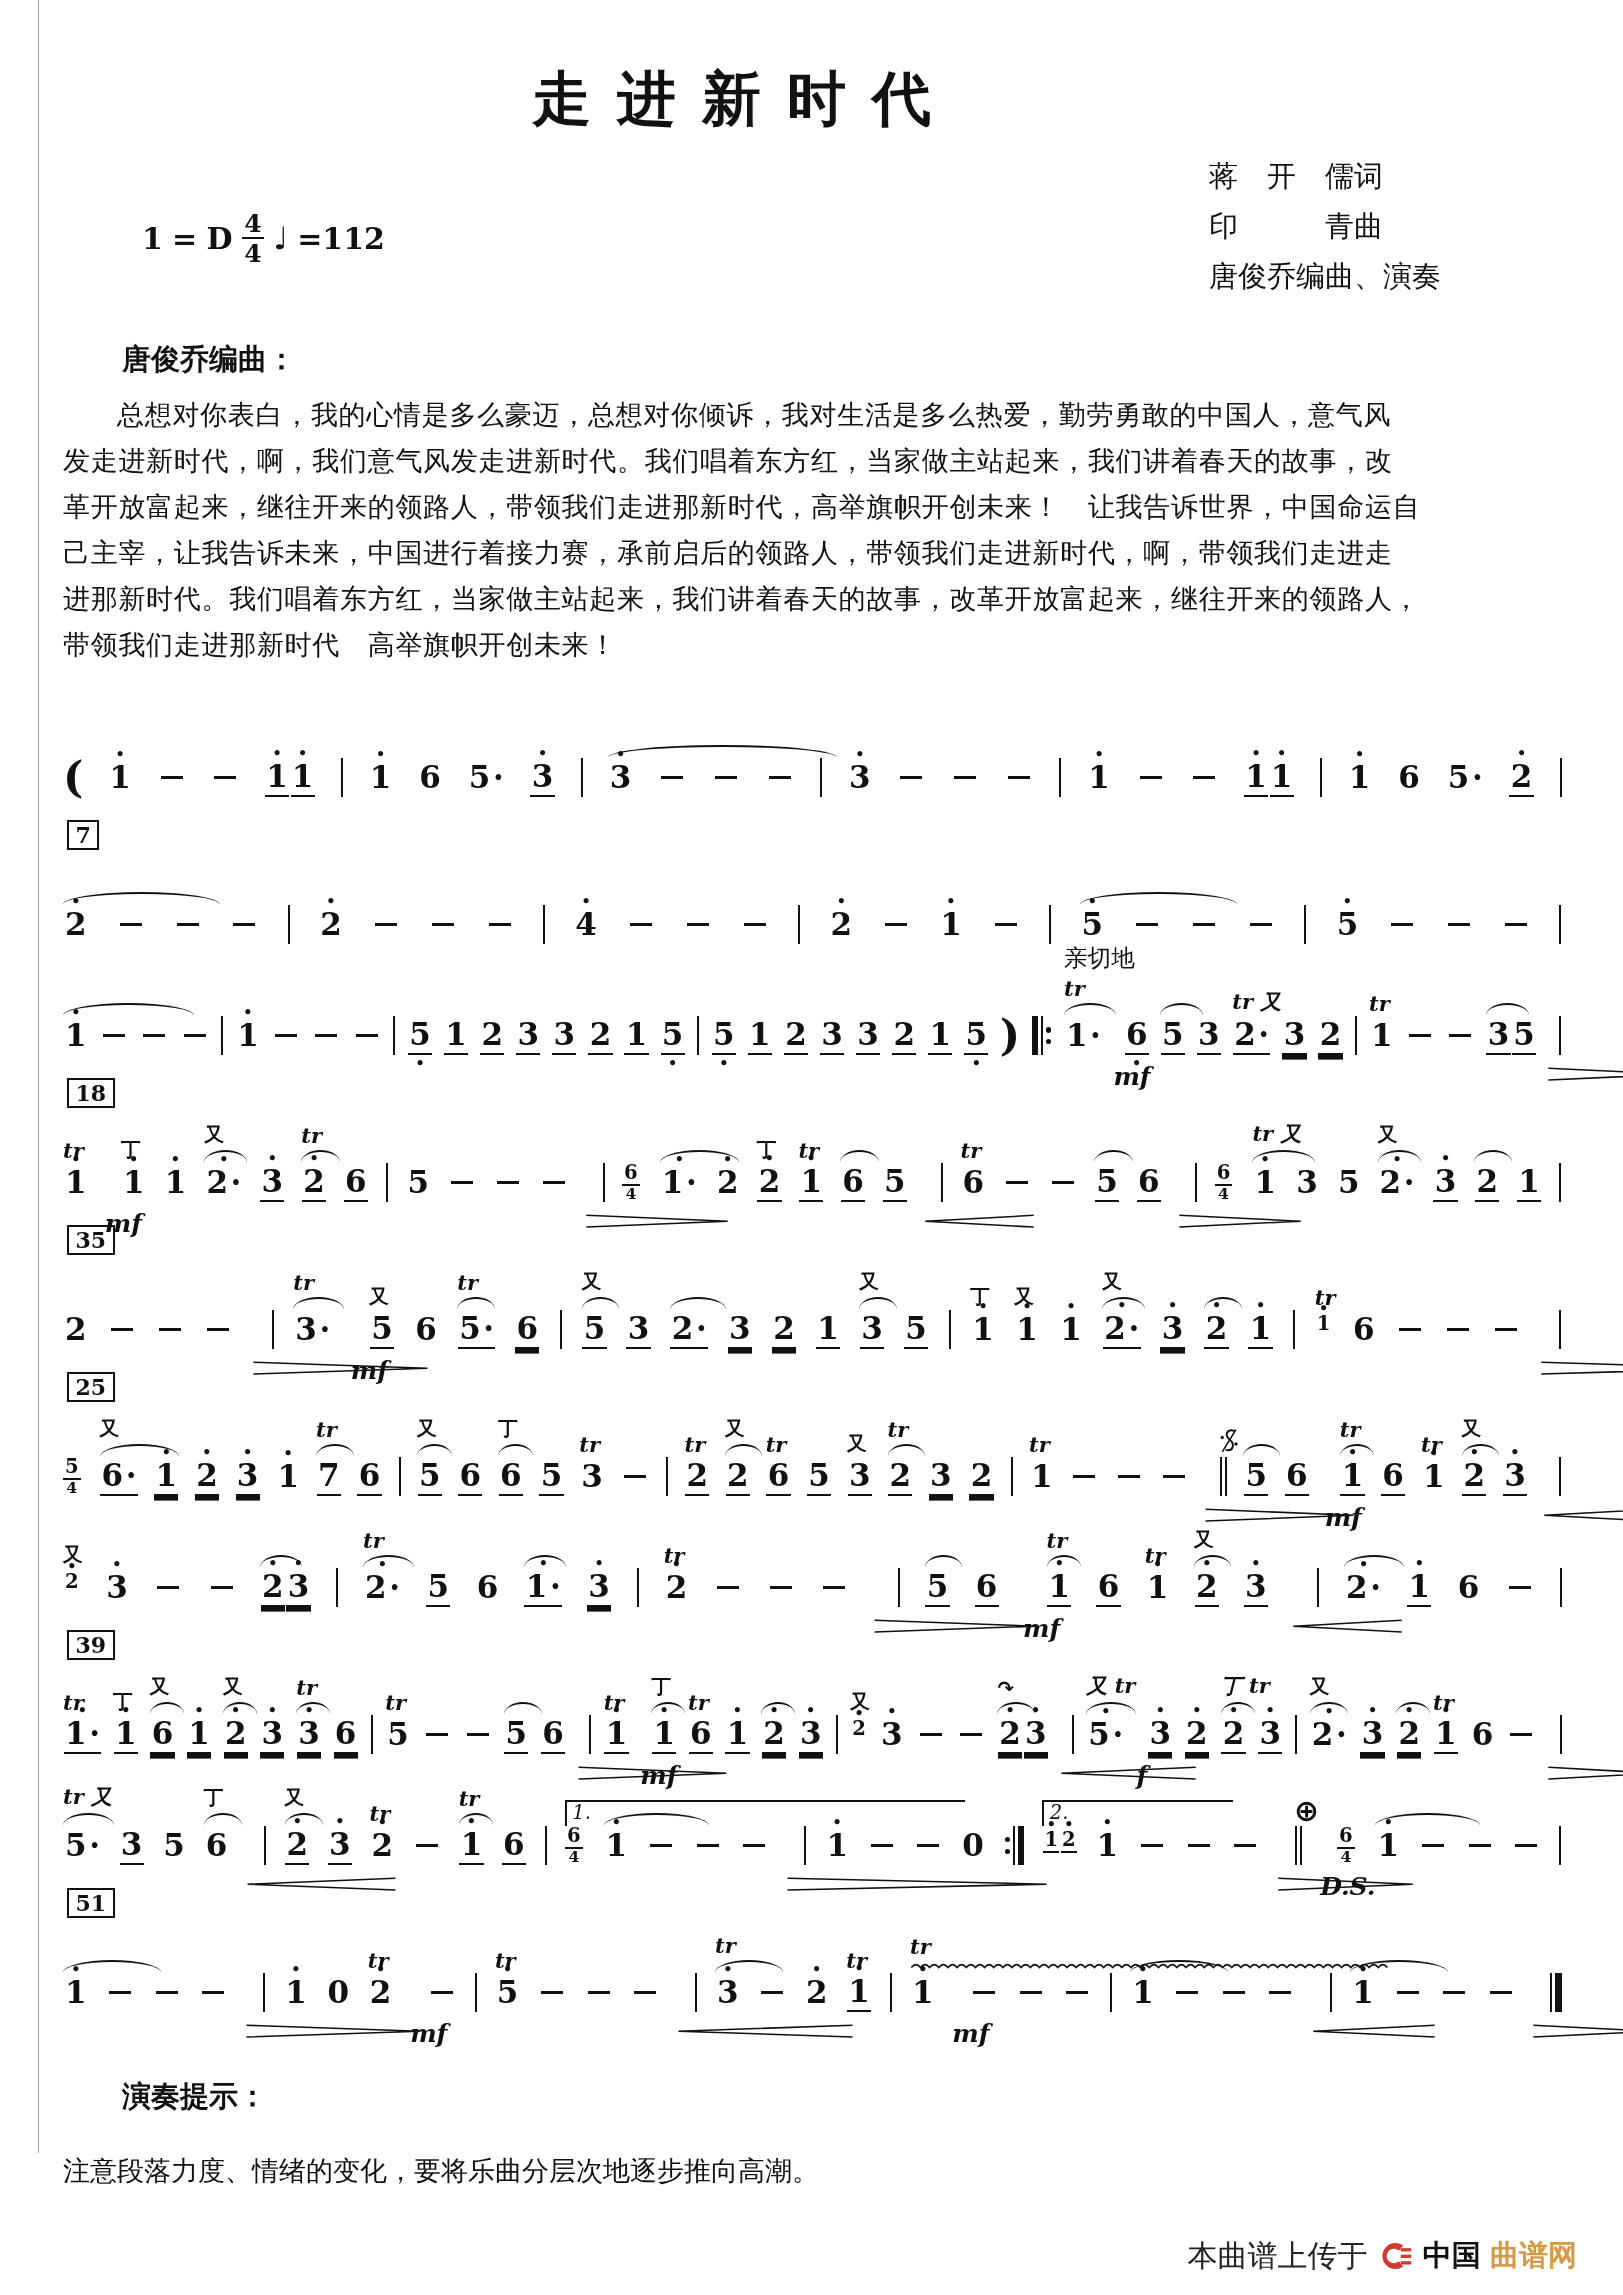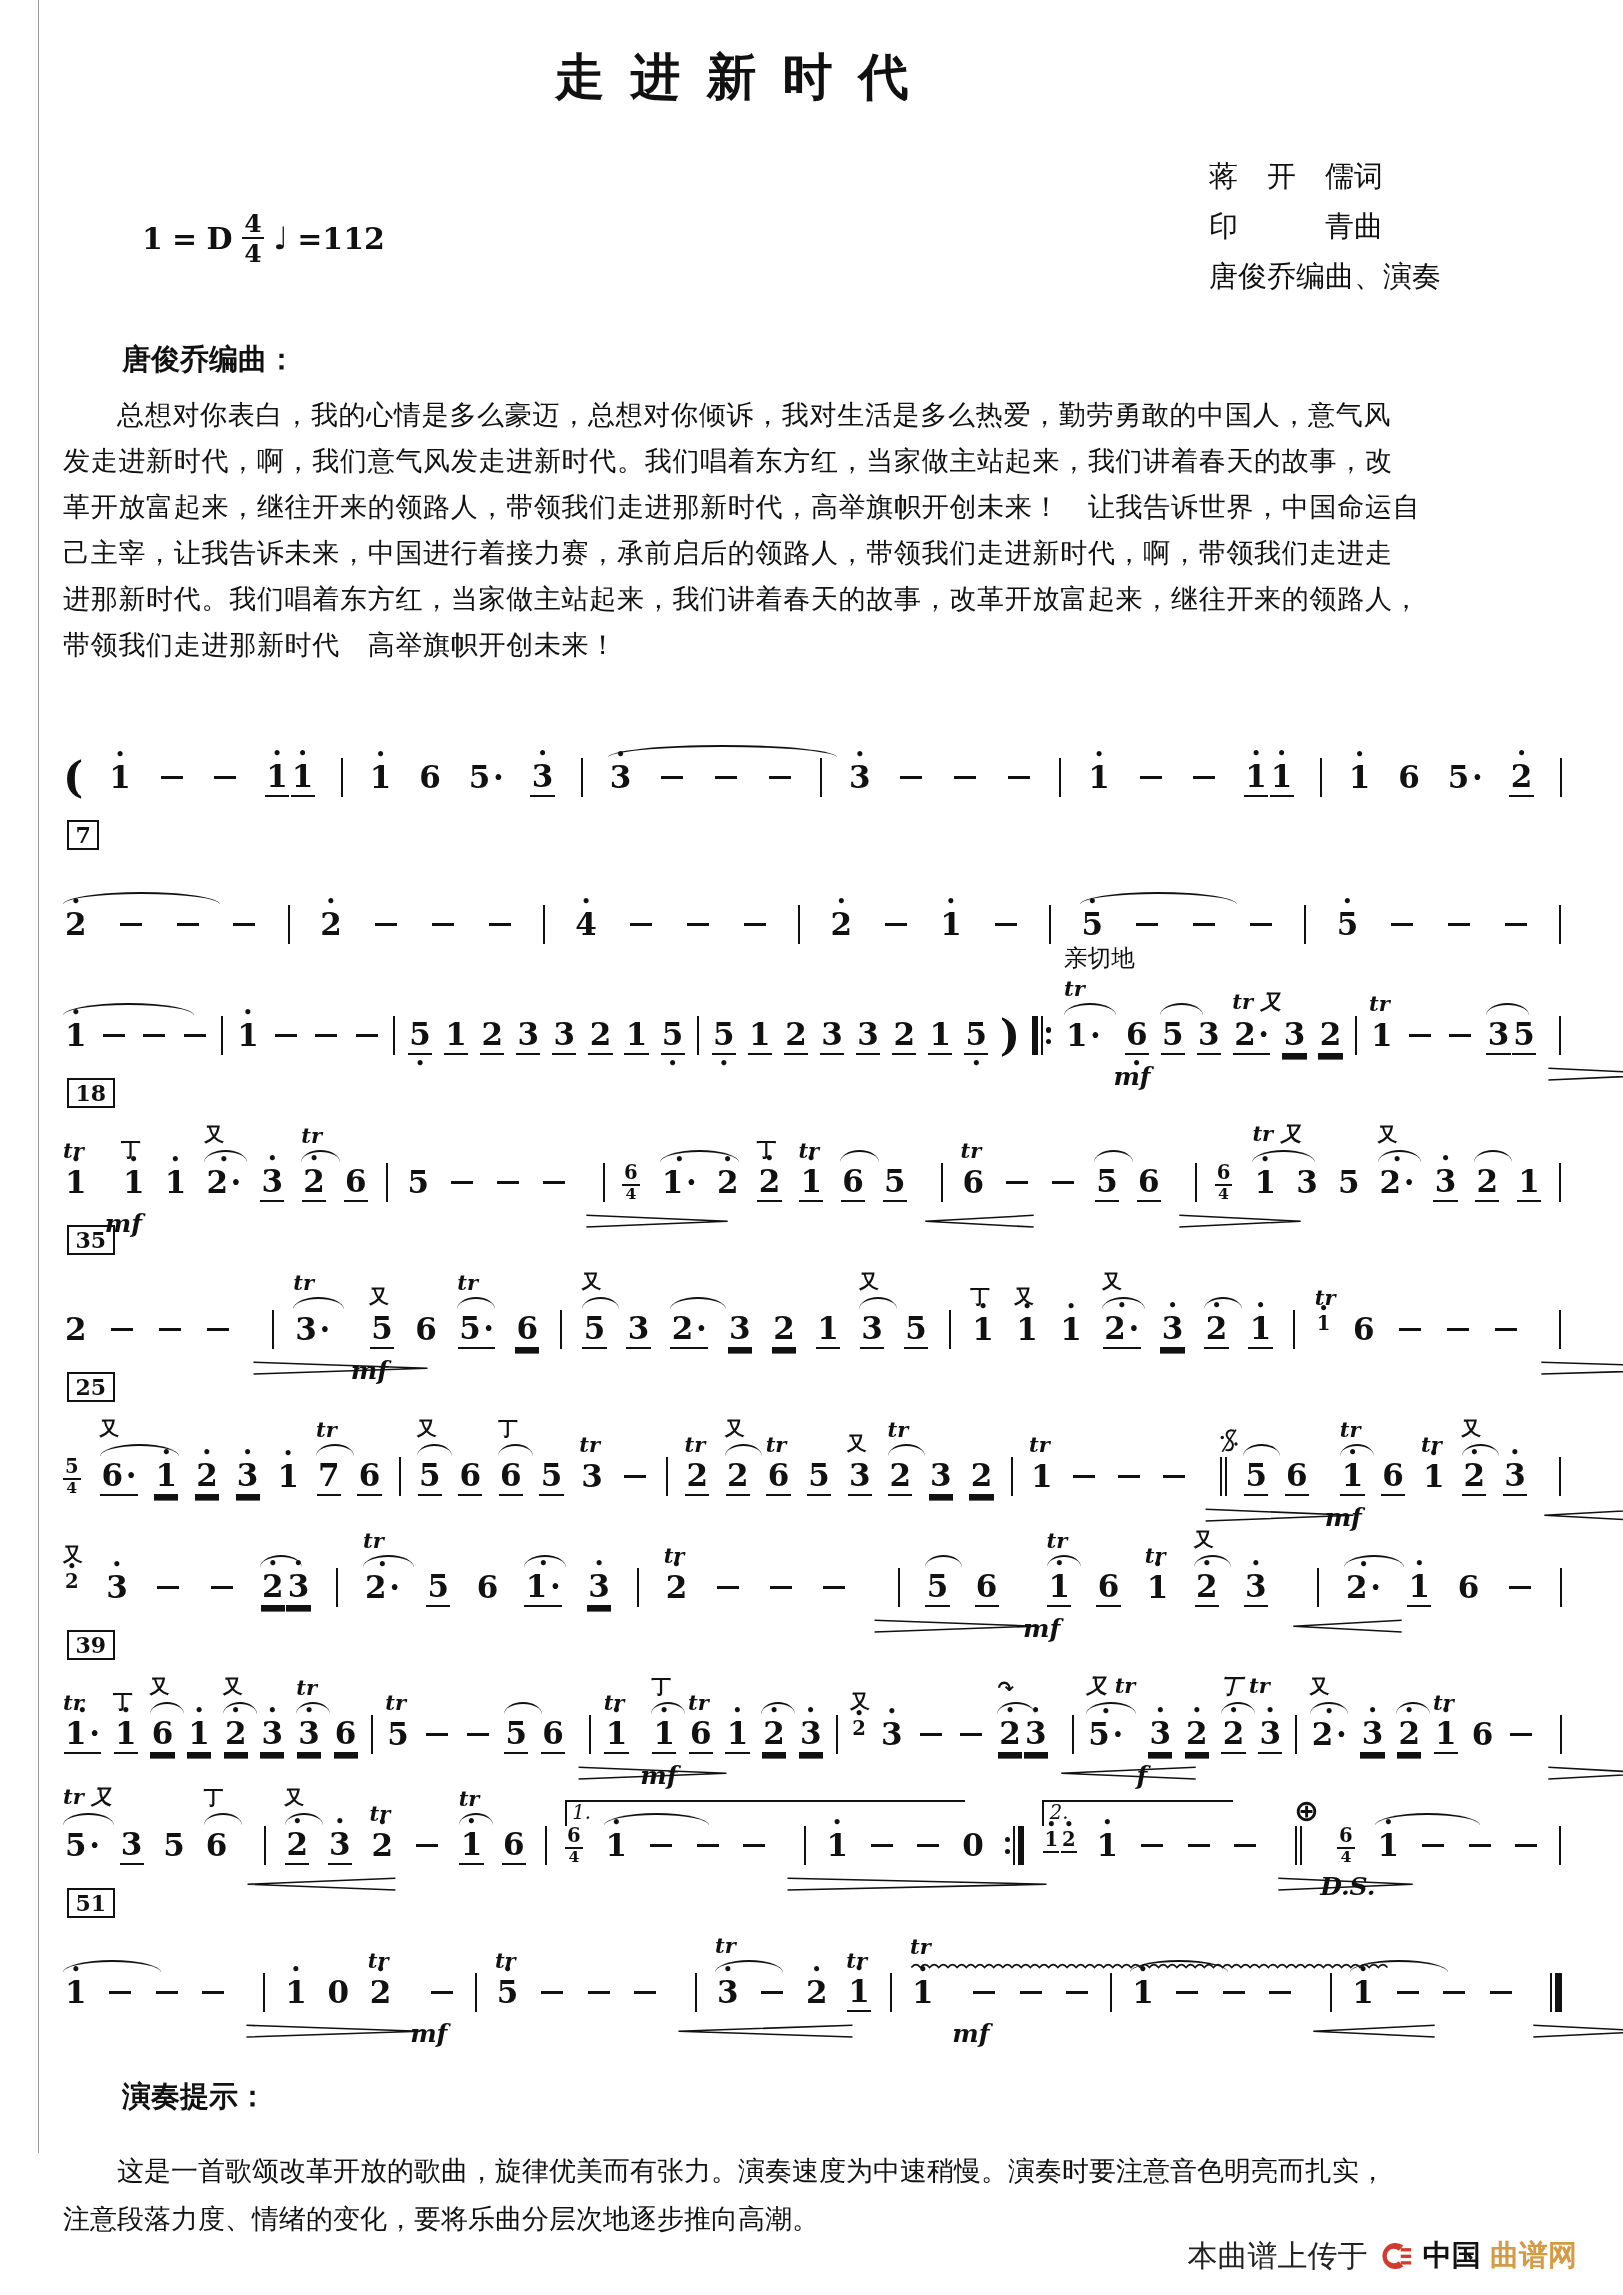--- a/index.html
+++ b/index.html
@@ -3,21 +3,21 @@
 <meta charset="utf-8">
 <style>
   html,body{margin:0;padding:0;background:#e8e8e8;}
   #page{position:relative;width:1623px;height:2295px;background:#ffffff;overflow:hidden;
         font-family:"DejaVu Serif","Liberation Serif",serif;color:#111;}
   #spine{position:absolute;left:38px;top:0;width:1.3px;height:2153px;background:#9a9a9a;}
   #content{position:relative;padding:0 60px 0 63px;}
 
   
   #header{position:relative;height:340px;}
-  #title{padding-top:44px;text-align:center;padding-right:137px;font-size:50px;font-weight:bold;letter-spacing:26px;}
+  #title{padding-top:60px;text-align:center;padding-right:137px;font-size:59px;font-weight:bold;letter-spacing:26px;}
   #credits{position:absolute;right:122px;top:151px;text-align:left;font-size:29px;line-height:50px;}
   #keyline{position:absolute;left:79px;top:211px;font-size:30px;font-weight:bold;display:flex;align-items:center;gap:9.2px;}
   .frac{display:inline-flex;flex-direction:column;align-items:center;line-height:1;font-size:25px;}
   .frac .num{border-bottom:2.6px solid #111;padding:0 2.6px 1.3px;}
   .frac .den{padding-top:1.3px;}
   .tempo-note{font-family:"DejaVu Sans",sans-serif;font-size:31px;}
 
   
   #lyrics-label,#tip-label{font-size:29px;font-weight:bold;margin-left:59px;}
   #lyrics{margin-top:11.8px;font-size:27px;line-height:46px;letter-spacing:0.7px;}
@@ -1698,21 +1698,20 @@
             <span class="cell">
               <span class="bar"></span>
               <span class="bar thick"></span>
             </span>
           </div>
         </div>
       </div>
 
     <div id="tip-label">演奏提示：</div>
     <div id="tips">
-      <div class="ln indent">这是一首歌颂改革开放的歌曲，旋律优美而有张力。演奏速度为中速稍慢。演奏时要注意音色明亮而扎实，</div>
       <div class="ln">注意段落力度、情绪的变化，要将乐曲分层次地逐步推向高潮。</div>
     </div>
   </div>
 
   <div id="footer">
     <span class="pre">本曲谱上传于</span>
     <svg width="37" height="34" viewBox="0 0 56 52">
       <path d="M40,10 A20,20 0 1 0 40,42 L33,34 A11,11 0 1 1 33,18 Z" fill="#cf3b2e"></path>
       <rect x="36" y="14" width="16" height="5" fill="#cf3b2e"></rect>
       <rect x="36" y="24" width="16" height="5" fill="#cf3b2e"></rect>

